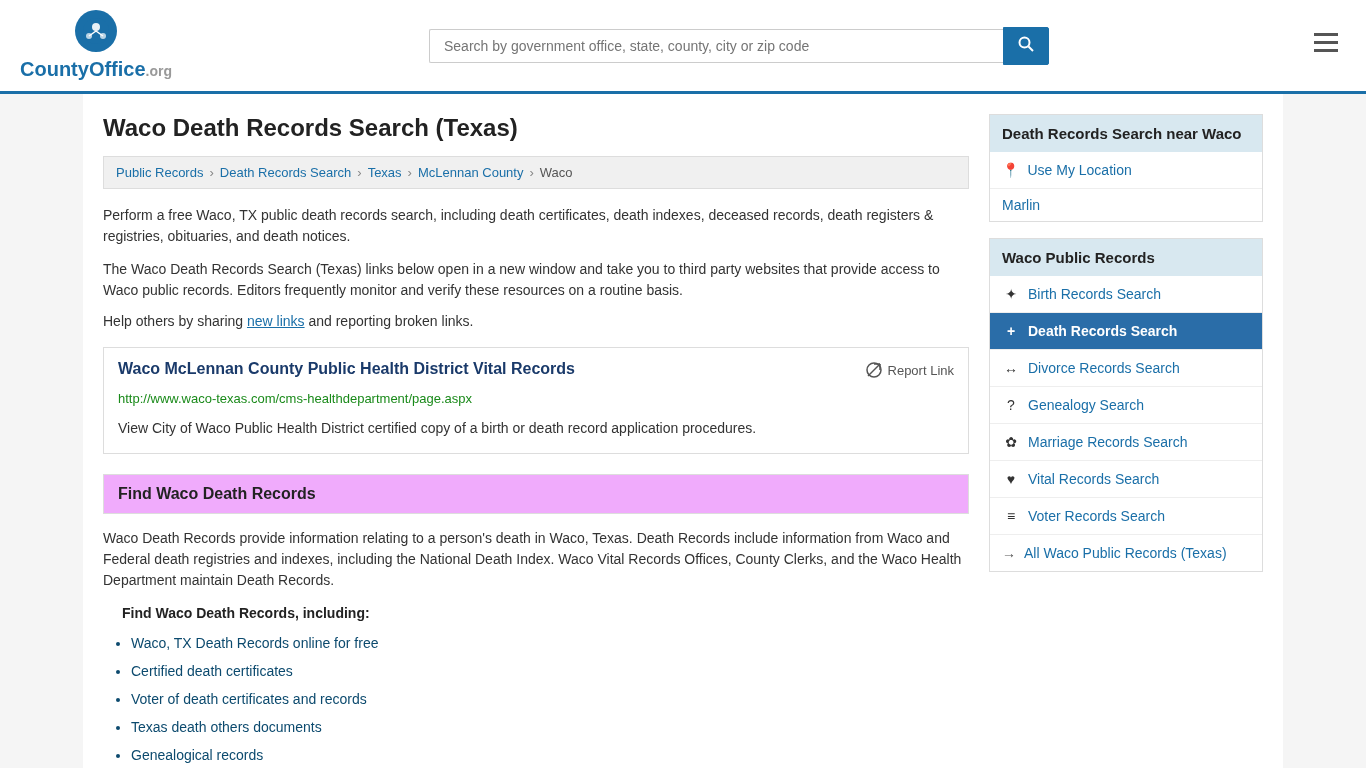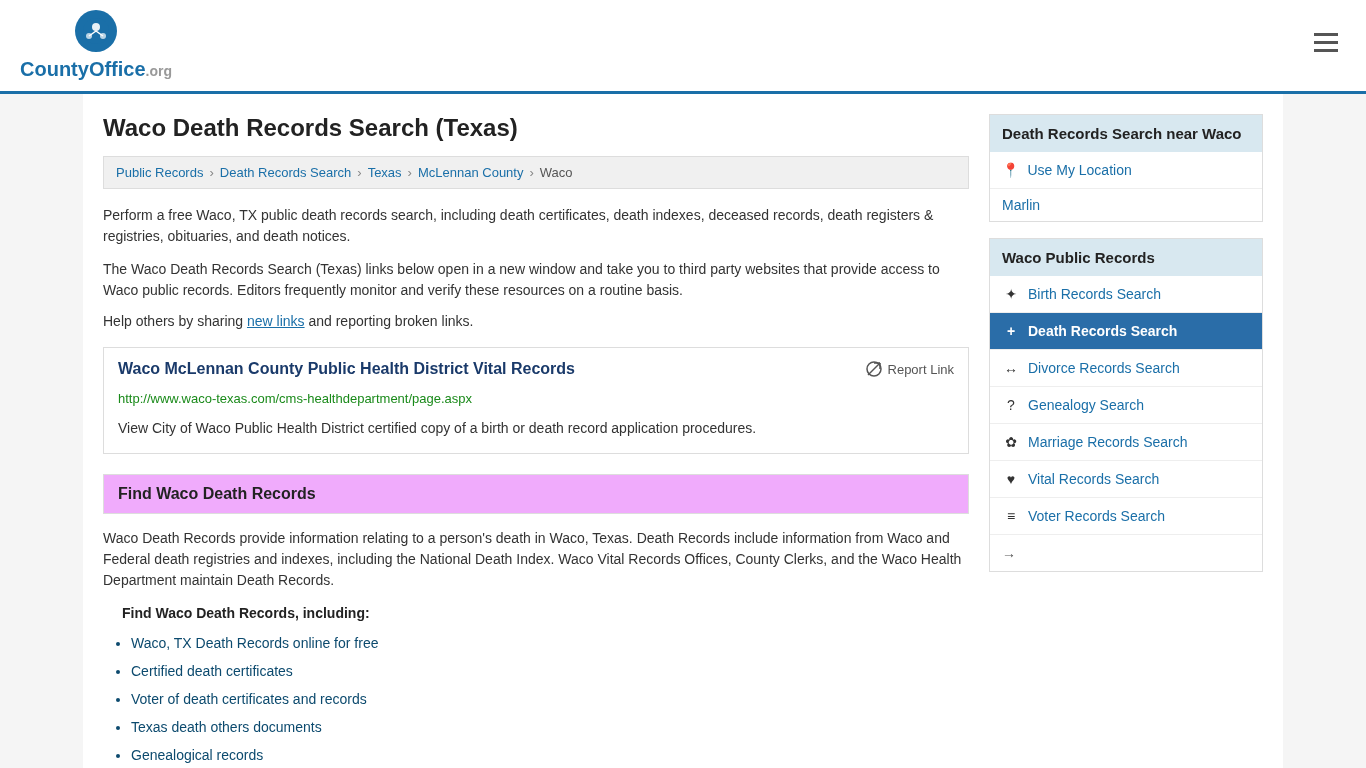--- a/index.html
+++ b/index.html
@@ -143,21 +143,21 @@
     }
 
     #record-card {
       border: 1px solid #ddd;
       margin-bottom: 20px;
     }
     #record-card-header {
       padding: 12px 14px;
       display: flex;
       justify-content: space-between;
-      align-items: center;
+      align-items: flex-end;
     }
     #record-card-title a {
       font-size: 16px;
       font-weight: bold;
       color: #1a3a6a;
       text-decoration: none;
     }
     #report-link {
       display: flex;
       align-items: center;
@@ -308,20 +308,29 @@
         <circle cx="21" cy="19" r="3" fill="white" opacity="0.7"></circle>
         <line x1="14" y1="14" x2="7" y2="19" stroke="white" stroke-width="1.5"></line>
         <line x1="14" y1="14" x2="21" y2="19" stroke="white" stroke-width="1.5"></line>
       </svg>
     </div>
     <div id="logo-text">
       <span>CountyOffice</span><span class="org">.org</span>
     </div>
   </div>
 
+  <div id="search-bar-area">
+    <input type="text" id="search-input" placeholder="Search by government office, state, county, city or zip code" style="">
+    <button id="search-button">
+      <svg width="16" height="16" viewBox="0 0 16 16" fill="white">
+        <circle cx="6.5" cy="6.5" r="5" stroke="white" stroke-width="2" fill="none"></circle>
+        <line x1="10.5" y1="10.5" x2="15" y2="15" stroke="white" stroke-width="2"></line>
+      </svg>
+    </button>
+  </div>
 
   <button id="menu-button">
     <svg width="24" height="20" viewBox="0 0 24 20">
       <rect y="0" width="24" height="3" fill="#555"></rect>
       <rect y="8" width="24" height="3" fill="#555"></rect>
       <rect y="16" width="24" height="3" fill="#555"></rect>
     </svg>
   </button>
 </div>
 
@@ -419,16 +428,17 @@
             <span class="nav-icon">♥</span>
             <a href="#">Vital Records Search</a>
           </div>
           <div class="sidebar-nav-item">
             <span class="nav-icon">≡</span>
             <a href="#">Voter Records Search</a>
           </div>
         </div>
       <div class="sidebar-all-records">
         <span style="color:#555;">→</span>
+        <a href="#">All Waco Public Records (Texas)</a>
       </div>
     </div>
   </div>
 </div>
 
 </body></html>

